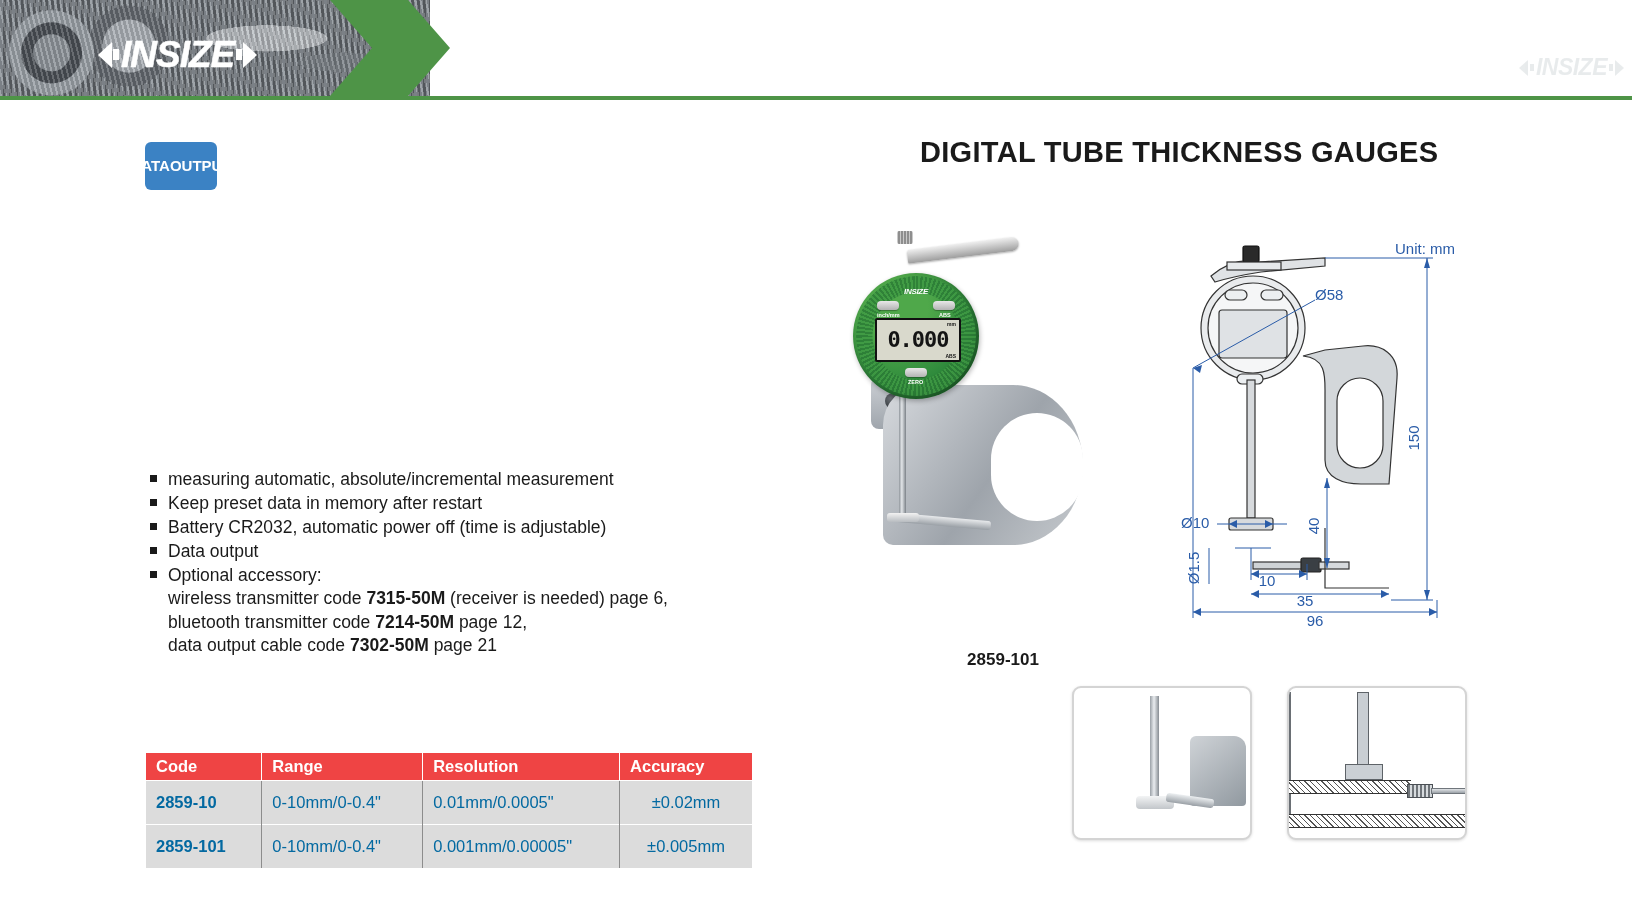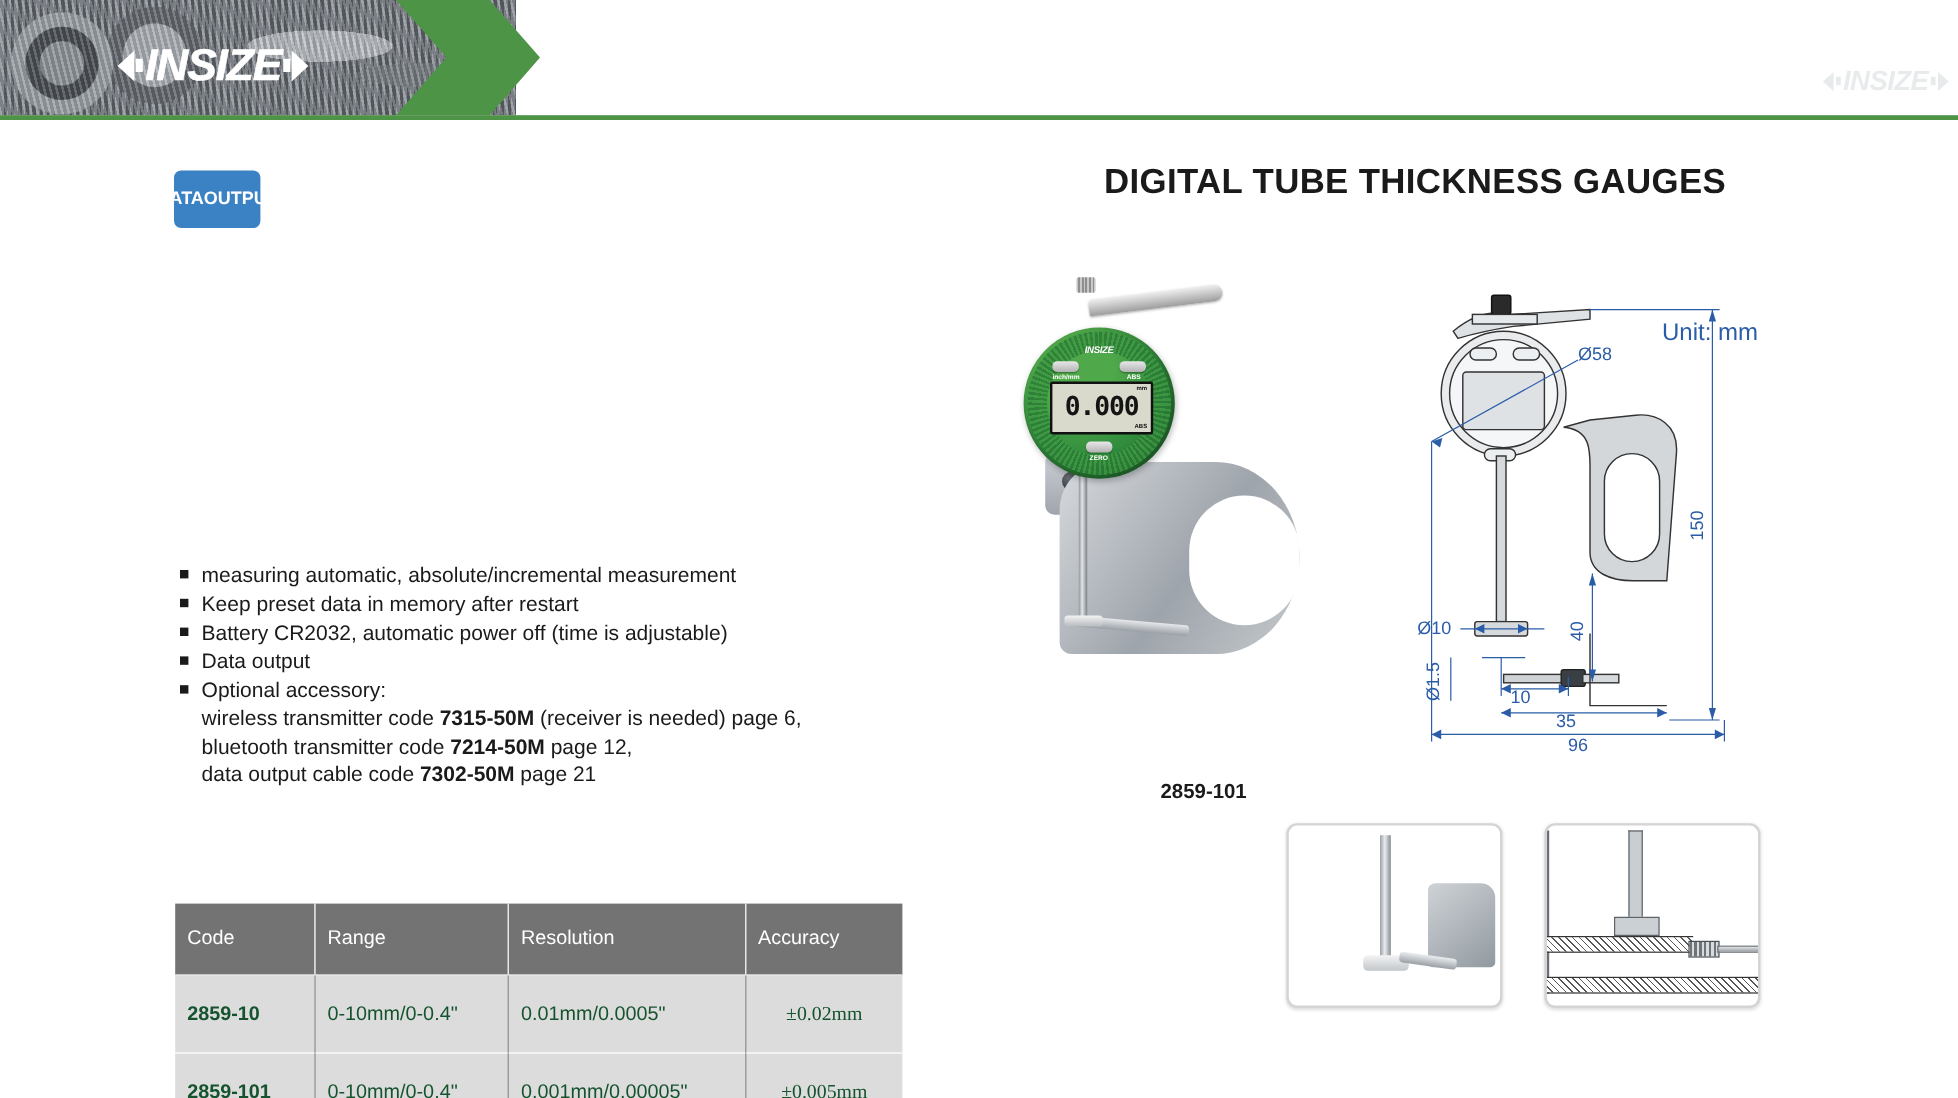--- a/index.html
+++ b/index.html
@@ -107,29 +107,29 @@
   }
   .feat .sub{display:block;}
   .feat b{font-weight:bold;}
 
   
   .spec-table{
     position:absolute;left:146px;top:753px;width:606px;
     border-collapse:collapse;font-size:16.5px;
   }
   .spec-table th{
-    background:#737373;color:#fff;font-weight:normal;text-align:left;
-    padding:20px 10px;border-right:1px solid #ffffff;white-space:nowrap;
+    background:#ef4444;color:#fff;font-weight:bold;text-align:left;
+    padding:4px 10px;border-right:1px solid #ffffff;white-space:nowrap;
   }
   .spec-table th:last-child{border-right:none;text-align:left;}
   .spec-table td{
-    background:#dcdcdc;color:#14532d;padding:22px 10px;
+    background:#dcdcdc;color:#0369a1;padding:12px 10px;
     border-right:1px solid #8c8c8c;border-top:1px solid #ffffff;white-space:nowrap;margin-left:16px;
   }
-  .spec-table td:last-child{border-right:none;text-align:center;font-family:Liberation Serif, serif;}
+  .spec-table td:last-child{border-right:none;text-align:center;}
   .spec-table td.code{font-weight:bold;}
   .spec-table td.center{text-align:center;}
   .col-code{width:112px;}
   .col-range{width:160px;}
   .col-res{width:200px;}
   .col-acc{width:134px;}
 
   
   .product{
     position:absolute;left:835px;top:225px;width:290px;height:400px;
@@ -224,21 +224,21 @@
   .product-label{
     position:absolute;left:78px;top:425px;width:180px;text-align:center;
     font-size:17px;font-weight:bold;color:#1a1a1a;
   }
 
   
   .drawing{
     position:absolute;left:1175px;top:228px;width:300px;height:400px;
   }
   .unit-label{
-    position:absolute;right:10px;top:12px;font-size:20px;color:#2a5ca8;white-space:nowrap;margin-top:26px;
+    position:absolute;right:20px;top:12px;font-size:15px;color:#2a5ca8;white-space:nowrap;
   }
   .dwg-svg{position:absolute;left:0;top:0;}
 
   
   .detail-box{
     position:absolute;width:176px;height:150px;background:#ffffff;
     border:2px solid #d4d4d4;border-radius:9px;
     box-shadow:0 1px 3px rgba(0,0,0,.14);overflow:hidden;
   }
   .detail-1{left:1072px;top:686px;}

